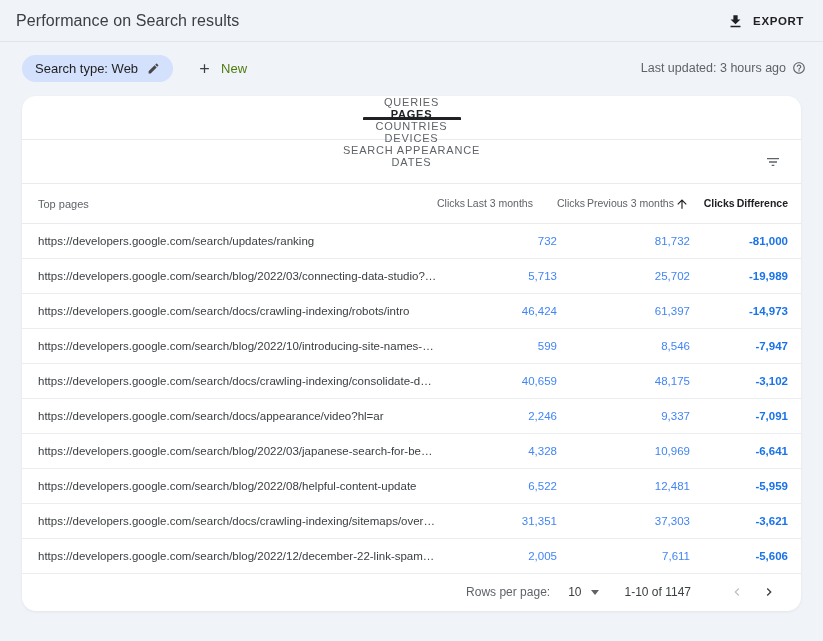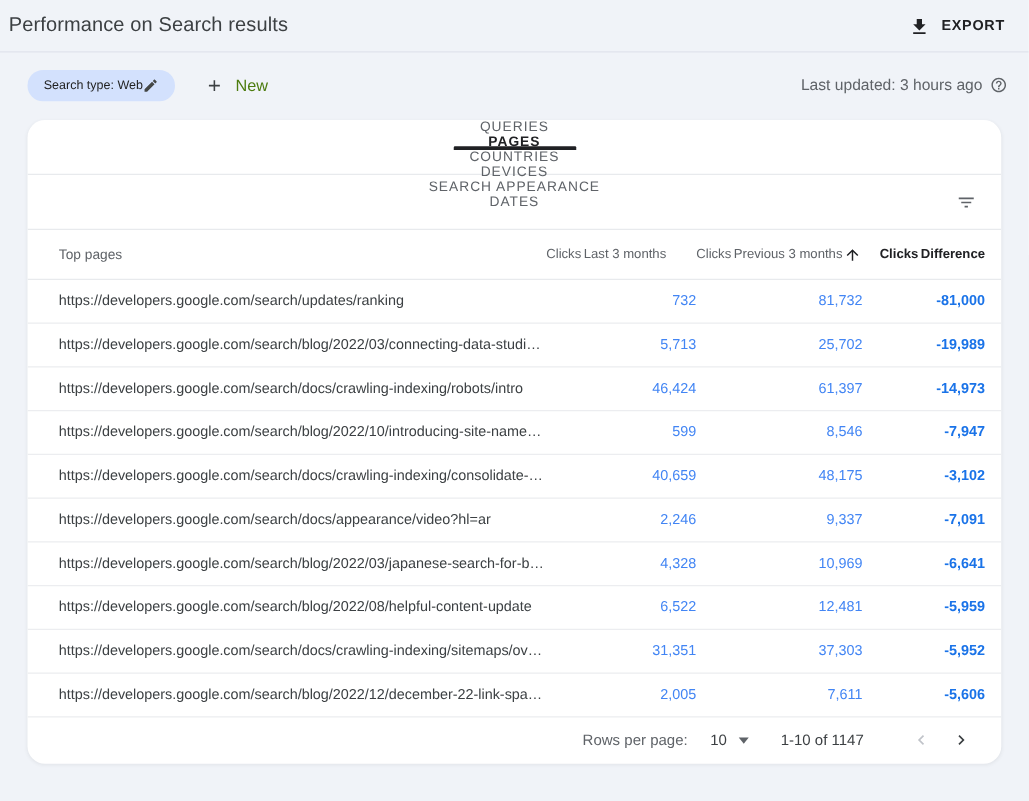--- a/index.html
+++ b/index.html
@@ -7,40 +7,40 @@
   body {
     background: #f0f3f8;
     font-family: "Liberation Sans", sans-serif;
     color: #202124;
   }
   svg { display: block; }
 
   
   .header-bar {
     display: flex; align-items: center; justify-content: space-between;
-    padding: 9px 17px 8px 7px; height: 41px;
+    padding: 9px 17px 8px 16px; height: 41px;
   }
   .page-title { font-size: 16px; color: #3c4043; letter-spacing: 0.1px; }
   .export-btn {
     display: flex; align-items: center; gap: 9px;
     background: none; border: none; cursor: pointer;
     font-family: inherit; font-size: 11.5px; font-weight: 700;
     letter-spacing: 0.6px; color: #202124; padding: 4px 2px;
   }
   .top-divider { height: 1px; background: #e0e4ec; }
 
   
   .toolbar {
     display: flex; align-items: center; padding: 13px 17px 13px 22px; height: 52px;
   }
   .chip {
-    display: flex; align-items: center; 
+    display: flex; align-items: center; gap: 9px;
     background: #d3e1fd; border: none; border-radius: 16px;
     padding: 6px 13px; margin-right: 11px; cursor: pointer;
-    font-family: inherit; font-size: 10px; font-weight: 500; color: #1f1f1f; text-align: right;
+    font-family: inherit; font-size: 13px; font-weight: 500; color: #1f1f1f; text-align: right;
   }
   .new-btn {
     display: flex; align-items: center; gap: 9px;
     background: none; border: none; cursor: pointer; margin-left: 7px;
     font-family: inherit; font-size: 13px; font-weight: 500; color: #4d7c0f;
     padding: 4px 6px;
   }
   .toolbar-spacer { flex: 1; }
   .last-updated {
     display: flex; align-items: center; gap: 6px;
@@ -71,21 +71,21 @@
 
   
   .filter-row {
     height: 44px; display: flex; align-items: center; justify-content: flex-end;
     padding-right: 16px; border-bottom: 1px solid #e8eaed;
   }
   .icon-btn { background: none; border: none; cursor: pointer; padding: 4px; }
 
   
   .thead { display: flex; align-items: center; height: 40px; border-bottom: 1px solid #e8eaed; }
-  .col-url { flex: 1; padding-left: 25px; min-width: 0; }
+  .col-url { flex: 1; padding-left: 16px; min-width: 0; }
   .col-n2 { width: 120px; text-align: right; }
   .col-n3 { width: 133px; text-align: right; }
   .col-n4 { width: 111px; text-align: right; padding-right: 13px; }
   .th-label { font-size: 11px; color: #5f6368; }
   .th-stack { display: flex; flex-direction: row; gap: 2px; font-size: 10.5px; color: #5f6368; line-height: 1.25; cursor: pointer; }
   .th-stack.bold { color: #202124; font-weight: 700; }
   .th-diff-wrap { display: flex; align-items: center; justify-content: flex-end; gap: 15px; cursor: pointer; }
 
   .trow { display: flex; align-items: center; height: 35px; border-bottom: 1px solid #ecedf0; cursor: pointer; }
   .url-cell {
@@ -264,21 +264,21 @@
     <div class="trow">
       <div class="col-url url-cell">https://developers.google.com/search/blog/2022/08/helpful-content-update</div>
       <div class="col-n2 num">6,522</div>
       <div class="col-n3 num">12,481</div>
       <div class="col-n4 num diff">-5,959</div>
     </div>
     <div class="trow">
       <div class="col-url url-cell">https://developers.google.com/search/docs/crawling-indexing/sitemaps/overview</div>
       <div class="col-n2 num">31,351</div>
       <div class="col-n3 num">37,303</div>
-      <div class="col-n4 num diff">-5,952</div>
+      <div class="col-n4 num diff">-3,621</div>
     </div>
     <div class="trow">
       <div class="col-url url-cell">https://developers.google.com/search/blog/2022/12/december-22-link-spam-update</div>
       <div class="col-n2 num">2,005</div>
       <div class="col-n3 num">7,611</div>
       <div class="col-n4 num diff">-5,606</div>
     </div>
   </div>
 
   <div class="tfoot">

